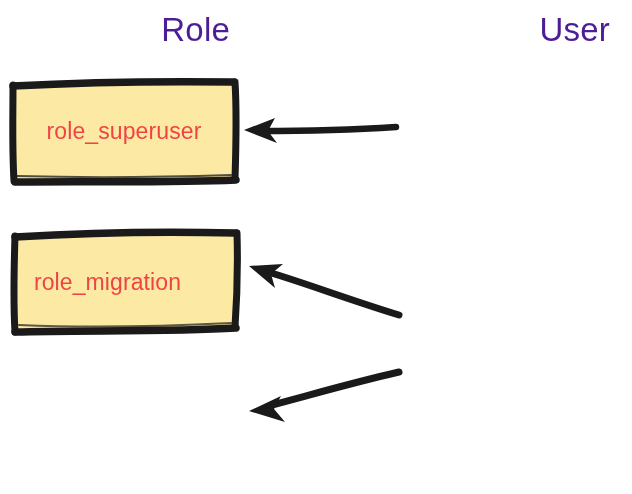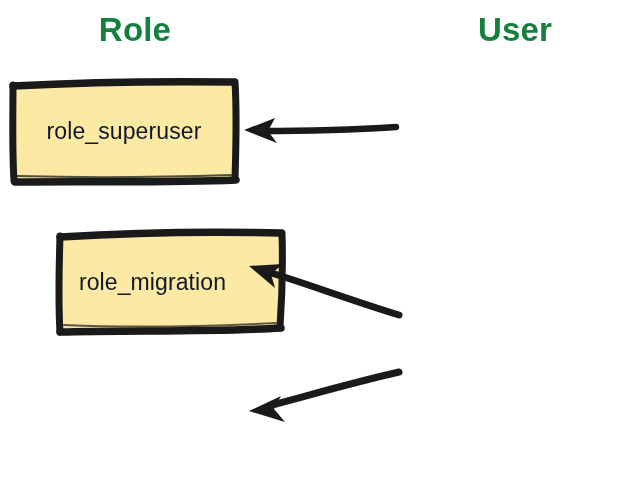--- a/index.html
+++ b/index.html
@@ -10,24 +10,24 @@
   #canvas {
     position: relative;
     width: 632px;
     height: 494px;
     background: #ffffff;
     overflow: hidden;
     font-family: "Liberation Sans", sans-serif;
   }
   .col-header {
     position: absolute;
-    text-align: center;
-    color: #15803d;
+    text-align: right;
+    color: #4c1d95;
     font-size: 33px;
-    font-weight: 700;
+    font-weight: 400;
     letter-spacing: 0.2px;
     white-space: nowrap;
   }
   #header-role  { left: 40px;  top: 11px; width: 190px; }
   #header-user  { left: 420px; top: 11px; width: 190px; }
 
   .node {
     position: absolute;
   }
   .node svg {
@@ -38,31 +38,31 @@
   }
   .node-label {
     position: absolute;
     left: 0;
     top: 0;
     width: 100%;
     height: 100%;
     display: flex;
     align-items: center;
     justify-content: center;
-    color: #0f172a;
+    color: #ef4444;
     font-size: 23px;
     font-weight: 400;
     letter-spacing: 0.1px;
     white-space: nowrap;
     pointer-events: none;
     text-align: center;
   }
 
   #node-role-superuser { left: 9px;  top: 78px;  width: 230px; height: 106px; }
-  #node-role-migration { left: 10px; top: 228px; width: 195px; height: 108px; margin-left: 45px; }
+  #node-role-migration { left: 10px; top: 228px; width: 195px; height: 108px; }
   #node-role-rw        { left: 9px;  top: 382px; width: 230px; height: 106px; }
   #node-dba            { left: 397px; top: 74px;  width: 228px; height: 108px; }
   #node-app            { left: 397px; top: 289px; width: 228px; height: 105px; }
 
   #arrows {
     position: absolute;
     left: 0;
     top: 0;
     width: 632px;
     height: 494px;

